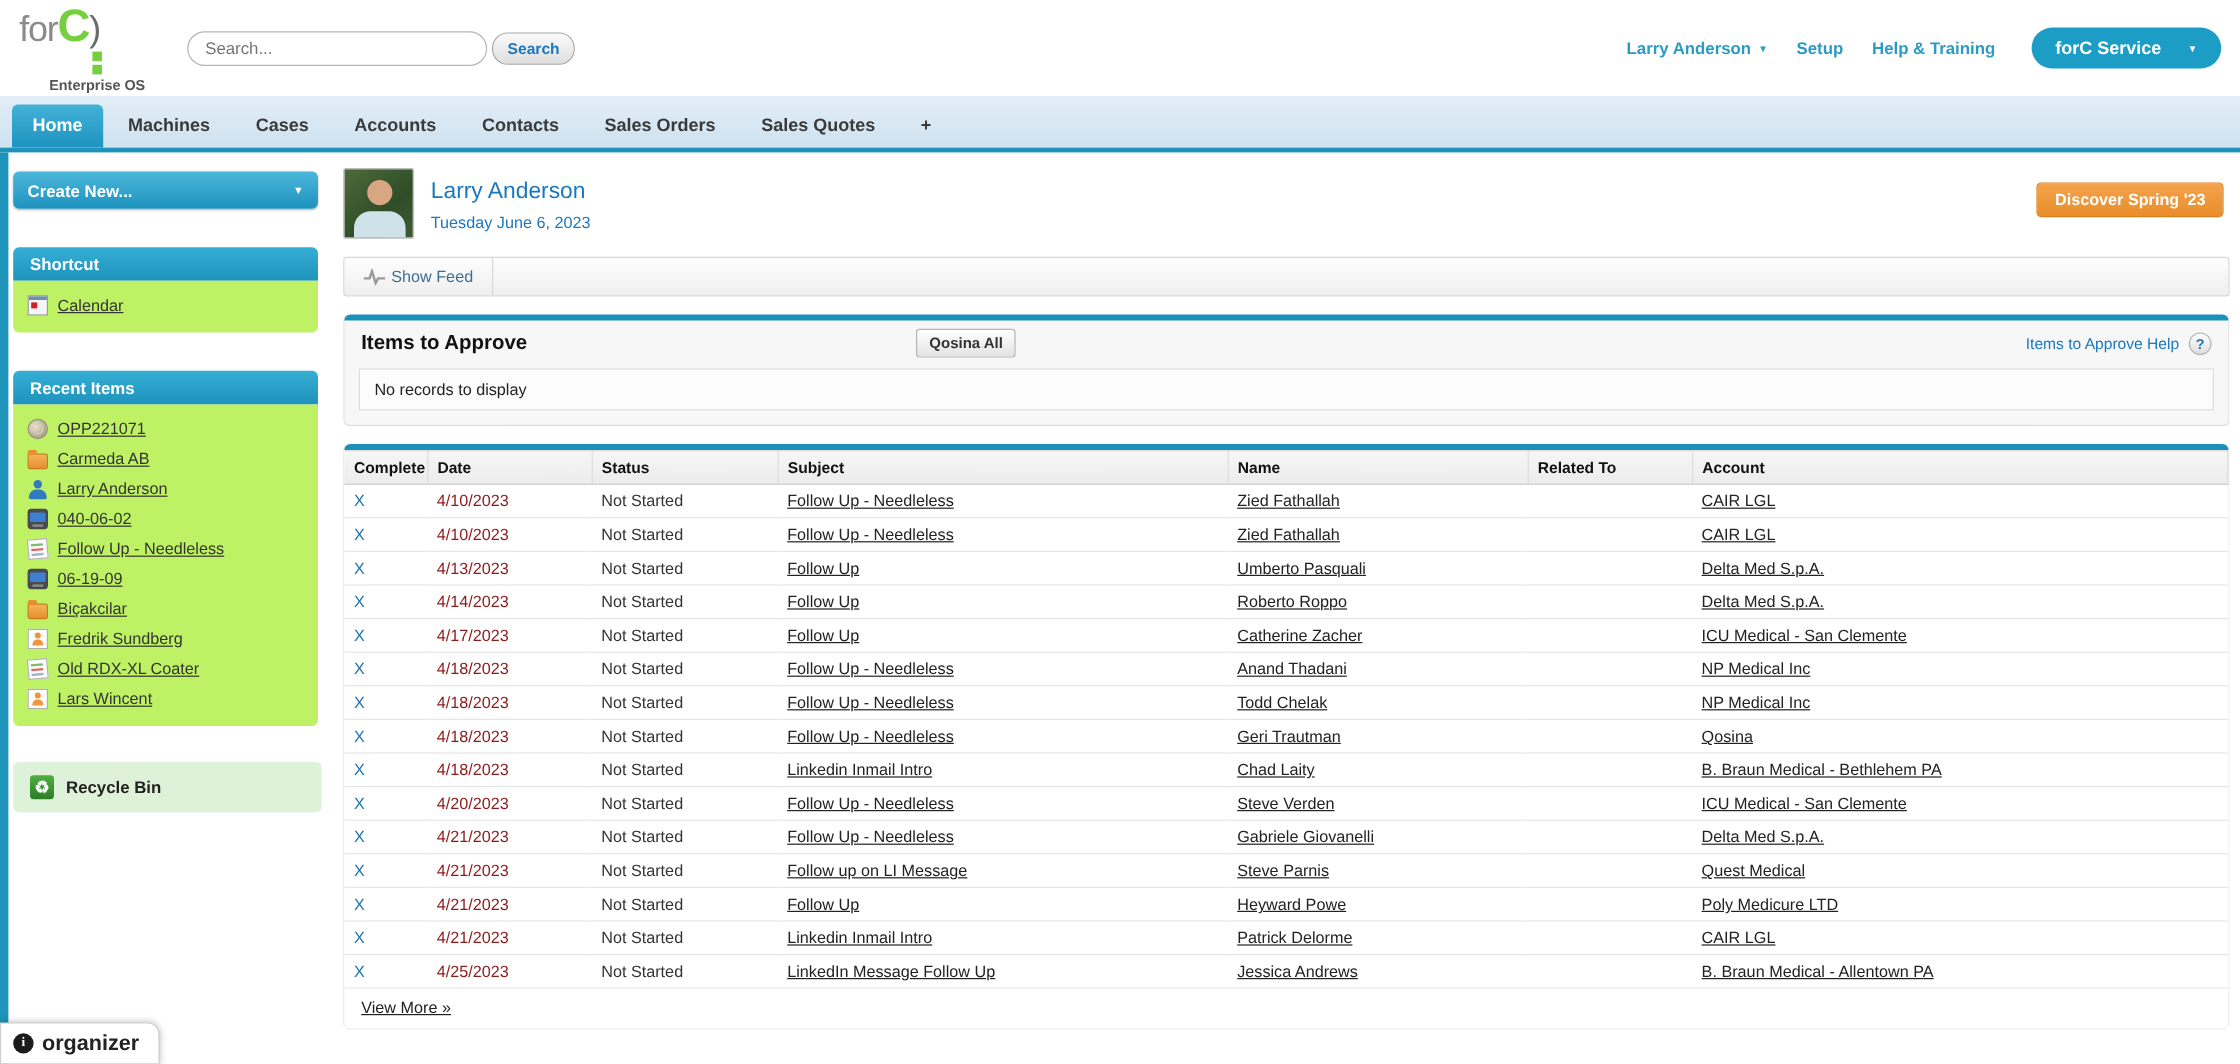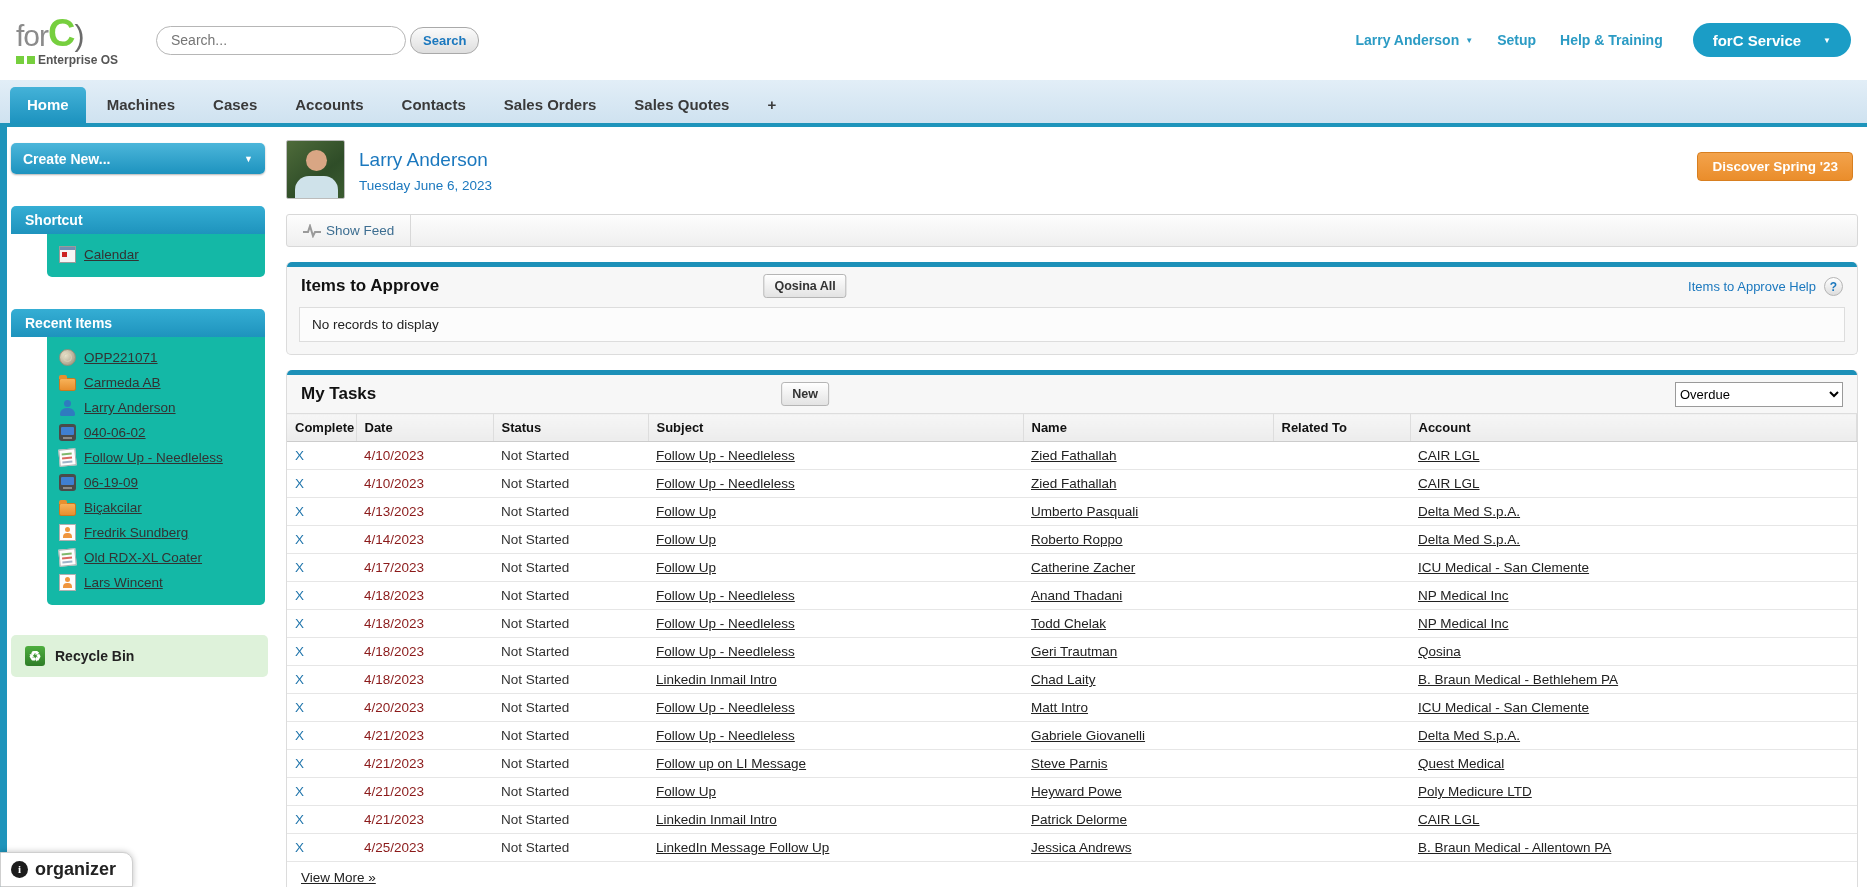--- a/index.html
+++ b/index.html
@@ -5,21 +5,21 @@
   * { margin:0; padding:0; box-sizing:border-box; }
   html,body { width:1867px; height:887px; overflow:hidden; background:#fff;
               font-family:"Liberation Sans", sans-serif; font-size:13px; color:#333; }
 
   
   .topbar { height:80px; display:flex; align-items:center; padding:0 16px; background:#fff; }
   .logo { width:130px; line-height:1; cursor:pointer; }
   .logo-main { font-size:30px; color:#8b8b8b; letter-spacing:-1px; }
   .logo-accent { color:#76cf3e; font-size:38px; font-weight:bold; }
   .logo-paren { color:#6b6b6b; font-size:30px; }
-  .logo-sub { margin-top:2px; font-size:12px; color:#555; font-weight:bold; display:flex; align-items:center; gap:3px; }
+  .logo-sub { margin-top:2px; font-size:12px; color:#555; font-weight:bold; display:flex; align-items:center; gap:3px;flex-direction:column; }
   .logo-sq { width:8px; height:8px; background:#76cf3e; display:inline-block; }
   .search-wrap { display:flex; align-items:center; margin-left:10px; }
   .search-input { width:250px; height:29px; border:1px solid #b6b6b6; border-radius:15px;
                   padding:0 14px; font-size:14px; color:#444; outline:none; background:#fff; }
   .search-btn { height:27px; margin-left:4px; padding:0 12px; border:1px solid #a9a9a9; border-radius:13px;
                 background:linear-gradient(#fbfbfb,#dedede); color:#1b78be; font-weight:bold; font-size:13px; cursor:pointer; }
   .topnav { margin-left:auto; display:flex; align-items:center; gap:24px; }
   .nav-link { color:#2b9bc4; font-weight:bold; font-size:14px; cursor:pointer; white-space:nowrap; }
   .nav-caret { font-size:8px; color:#2b9bc4; margin-left:6px; vertical-align:2px; }
   .app-pill { margin-left:30px; background:#1b9dc6; color:#fff; font-weight:bold; font-size:15px;
@@ -36,21 +36,21 @@
   
   .page { display:flex; height:760px; }
   .sidebar { width:268px; flex:none; border-left:7px solid #1e94bb; padding:16px 0 0 4px; }
   .sbox { width:254px; margin-bottom:0; }
   .create-new { width:254px; height:31px; border:none; border-radius:5px; cursor:pointer;
                 background:linear-gradient(#4cb6da,#1d93bf); color:#fff; font-weight:bold; font-size:14px;
                 display:flex; align-items:center; padding:0 12px; box-shadow:0 1px 2px rgba(0,0,0,.3); }
   .create-new .nav-caret { margin-left:auto; color:#fff; font-size:9px; }
   .side-header { background:linear-gradient(#35aed4,#1e93bd); color:#fff; font-weight:bold; font-size:14px;
                  border-radius:5px 5px 0 0; padding:6px 14px; margin-top:32px; }
-  .side-body { background:#14b8a6; border-radius:0 0 5px 5px; padding:8px 10px 10px 10px;margin-left:36px; }
+  .side-body { background:#bef264; border-radius:0 0 5px 5px; padding:8px 10px 10px 10px; }
   .side-item { display:flex; align-items:center; gap:8px; padding:4px 2px; }
   .side-item a { color:#333; text-decoration:underline; font-size:13.5px; cursor:pointer; }
   .recycle { margin-top:30px; background:#def2da; border-radius:5px; height:42px; display:flex; align-items:center;
              gap:10px; padding:0 14px; font-weight:bold; font-size:14px; color:#222; }
 
   
   .ic { display:inline-block; width:17px; height:17px; position:relative; flex:none; }
   .ic-coin { border-radius:50%; background:radial-gradient(circle at 35% 35%, #ece4cc, #b8b09a 60%, #8f886f); border:1px solid #98907a; }
   .ic-coin::after { content:""; position:absolute; inset:3px; border-radius:50%; border:1px solid #d8d0b6; }
   .ic-folder { background:linear-gradient(#f7b259,#e88f2e); border-radius:2px; height:13px; margin-top:4px; border:1px solid #c97a20; }
@@ -259,25 +259,20 @@
         <div class="head-right">
           <span class="help-link">Items to Approve Help</span>
           <span class="ic-help" style="display:inline-block;"></span>
         </div>
       </div>
       <div class="empty-box">No records to display</div>
     </div>
 
     <div class="section">
       <div class="section-top"></div>
-      <div class="section-head">
-        <span class="section-title">My Tasks</span>
-        <button class="btn center-btn">New</button>
-        <select class="filter" id="task-filter"><option value="Overdue" selected="">Overdue</option></select>
-      </div>
       <table class="tasks">
         <colgroup>
           <col style="width:69px">
             <col style="width:137px">
             <col style="width:155px">
             <col style="width:375px">
           <col style="width:250px">
             <col style="width:137px">
             <col>
         </colgroup>
@@ -372,21 +367,21 @@
               <td><a class="dlink">Linkedin Inmail Intro</a></td>
               <td><a class="dlink">Chad Laity</a></td>
               <td></td>
               <td><a class="dlink">B. Braun Medical - Bethlehem PA</a></td>
             </tr>
             <tr>
               <td class="c-complete"><a>X</a></td>
               <td class="c-date">4/20/2023</td>
               <td class="c-status">Not Started</td>
               <td><a class="dlink">Follow Up - Needleless</a></td>
-              <td><a class="dlink">Matt Intro</a></td>
+              <td><a class="dlink">Steve Verden</a></td>
               <td></td>
               <td><a class="dlink">ICU Medical - San Clemente</a></td>
             </tr>
             <tr>
               <td class="c-complete"><a>X</a></td>
               <td class="c-date">4/21/2023</td>
               <td class="c-status">Not Started</td>
               <td><a class="dlink">Follow Up - Needleless</a></td>
               <td><a class="dlink">Gabriele Giovanelli</a></td>
               <td></td>

